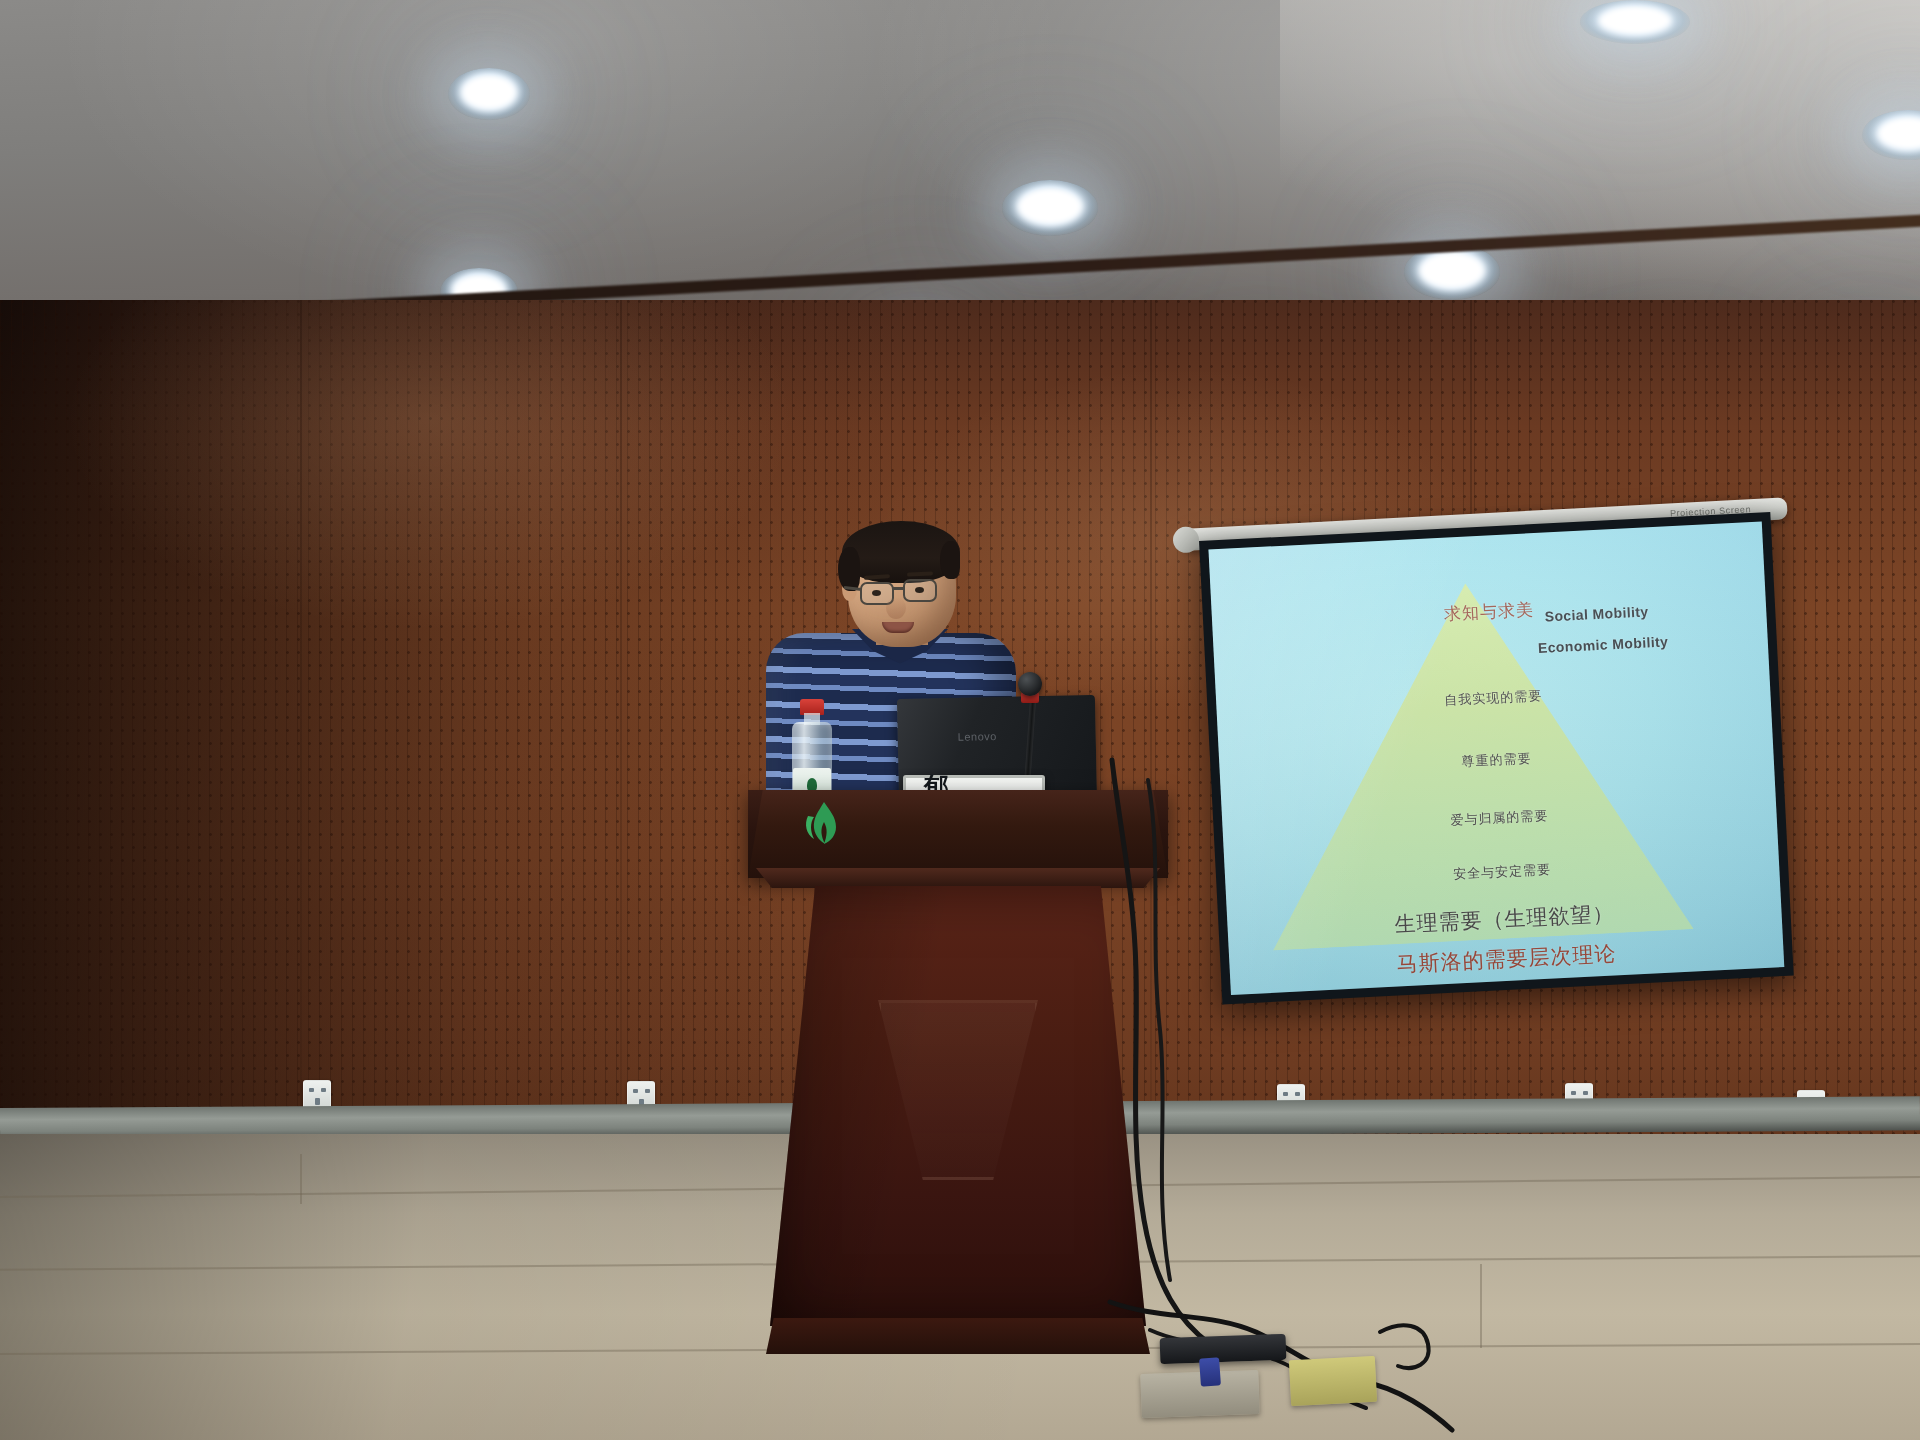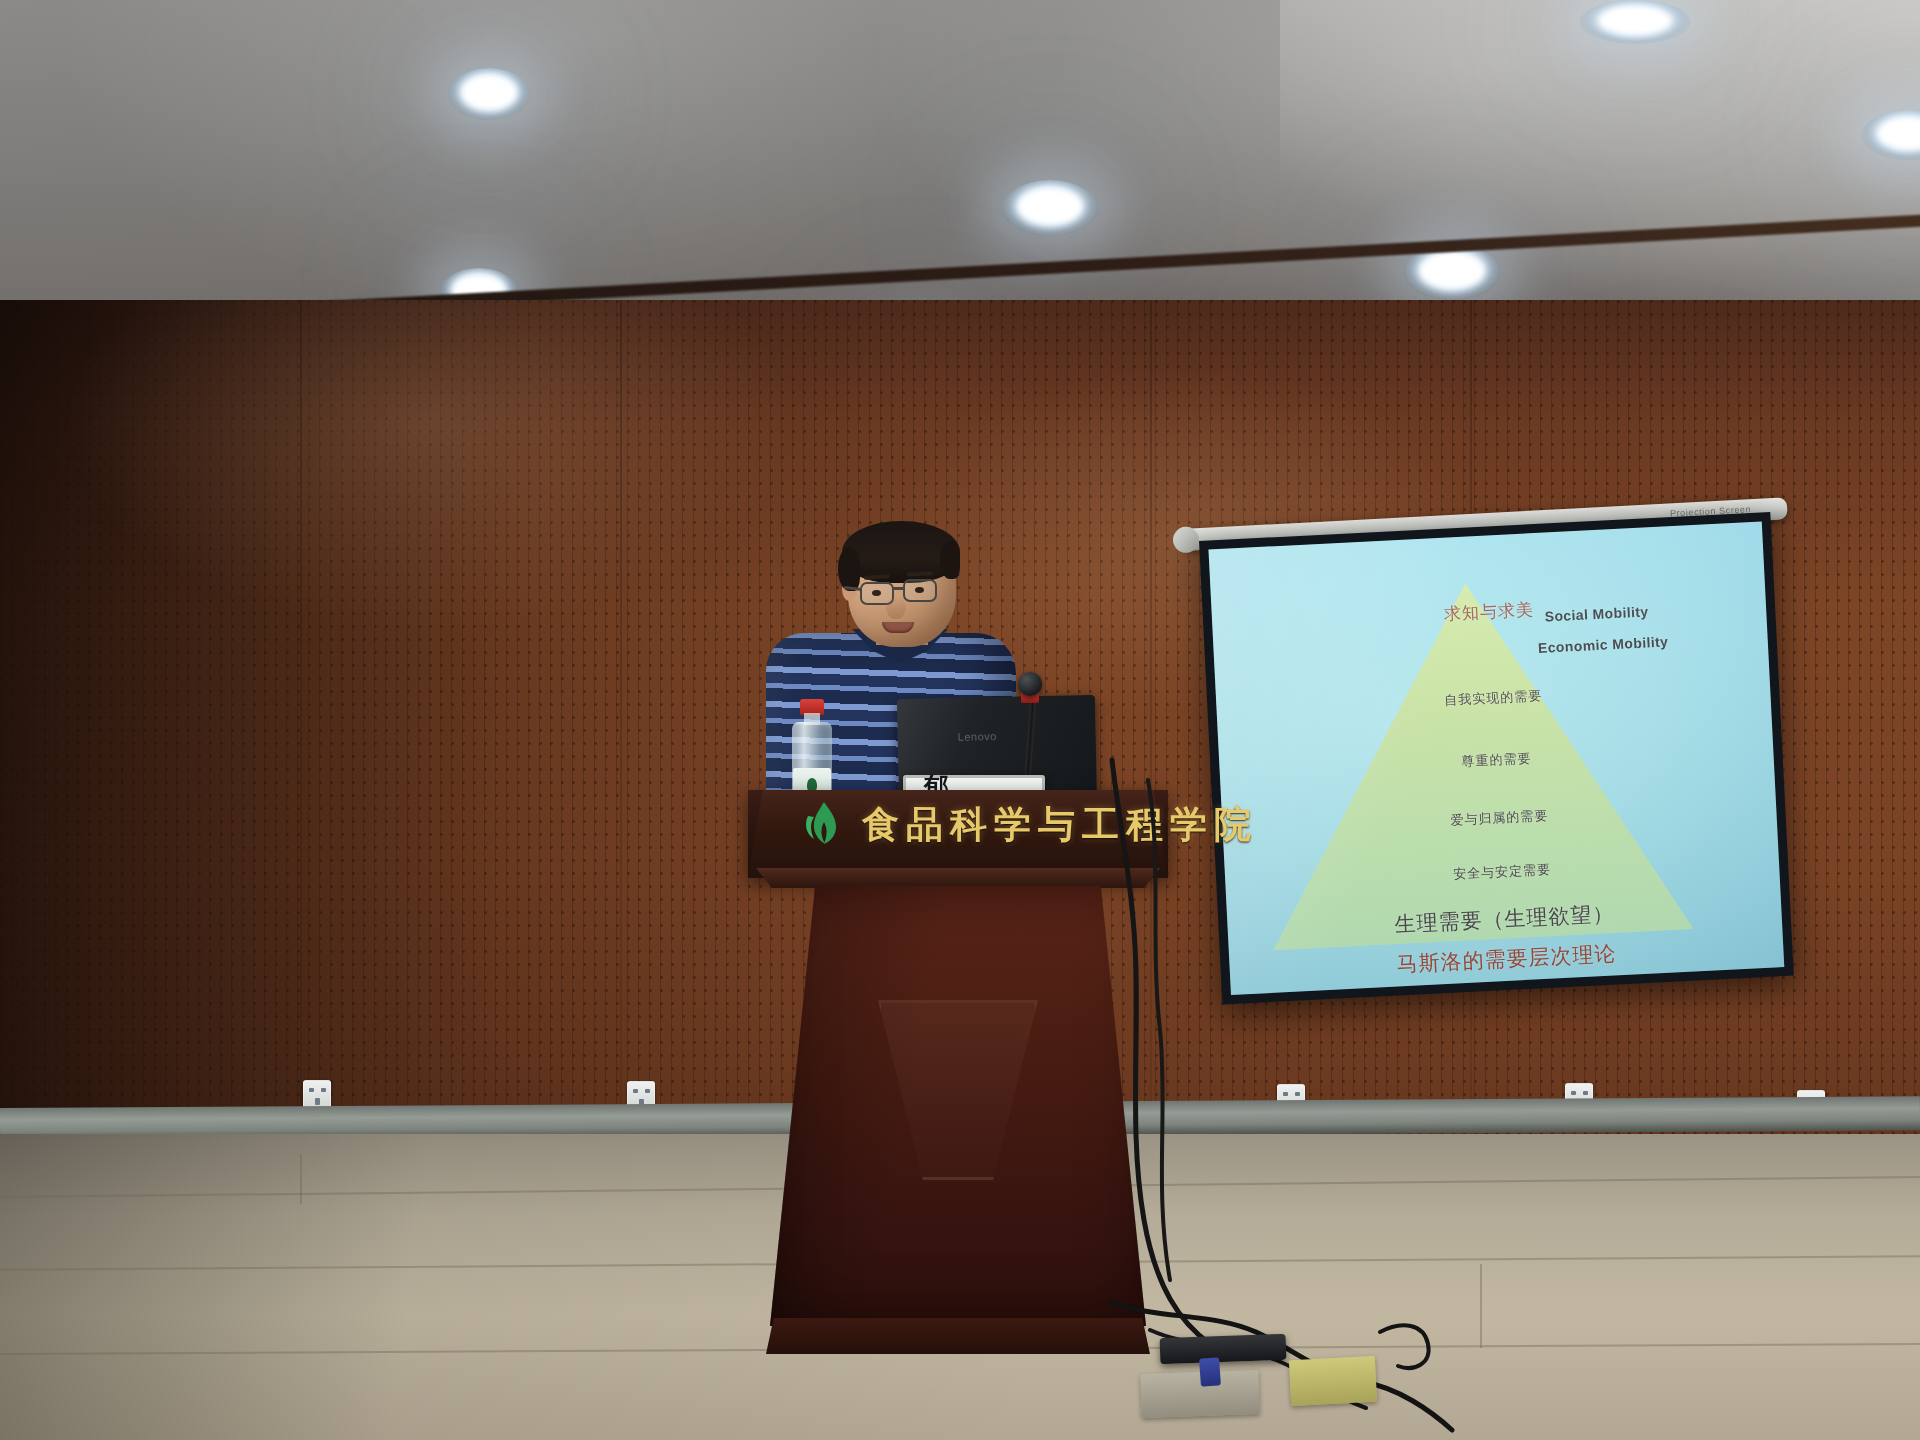--- a/index.html
+++ b/index.html
@@ -475,21 +475,20 @@
     <div class="podium-top-face"></div>
   </div>
 
   <div class="podium-logo" style="left:798px; top:798px; width:52px; height:48px;">
     <svg width="52" height="48" viewBox="0 0 52 48">
       <path d="M26 4 C20 14, 15 20, 16 30 C17 39, 24 44, 27 46 C23 38, 22 31, 26 24 C30 31, 29 38, 26 46 C33 43, 38 37, 38 29 C38 19, 32 13, 26 4 Z" fill="#2e9b54"></path>
       <path d="M10 18 C6 26, 8 36, 16 41 C12 33, 12 25, 16 19 Z" fill="#3ab061"></path>
     </svg>
   </div>
 
-  <div class="podium-text" style="left:862px; top:800px; font-size:37px;">食品科学与工程学院</div>
 
   <div class="podium-lip" style="left:756px; top:868px; width:404px; height:20px;"></div>
 
   <div class="podium-body" style="left:770px; top:886px; width:376px; height:440px;">
   </div>
   <div class="podium-emblem" style="left:878px; top:1000px; width:160px; height:180px;"></div>
   <div class="podium-base" style="left:766px; top:1318px; width:384px; height:36px;"></div>
 
   <div class="cable" style="left:1100px; top:760px; width:220px; height:600px;">
     <svg width="220" height="600">

